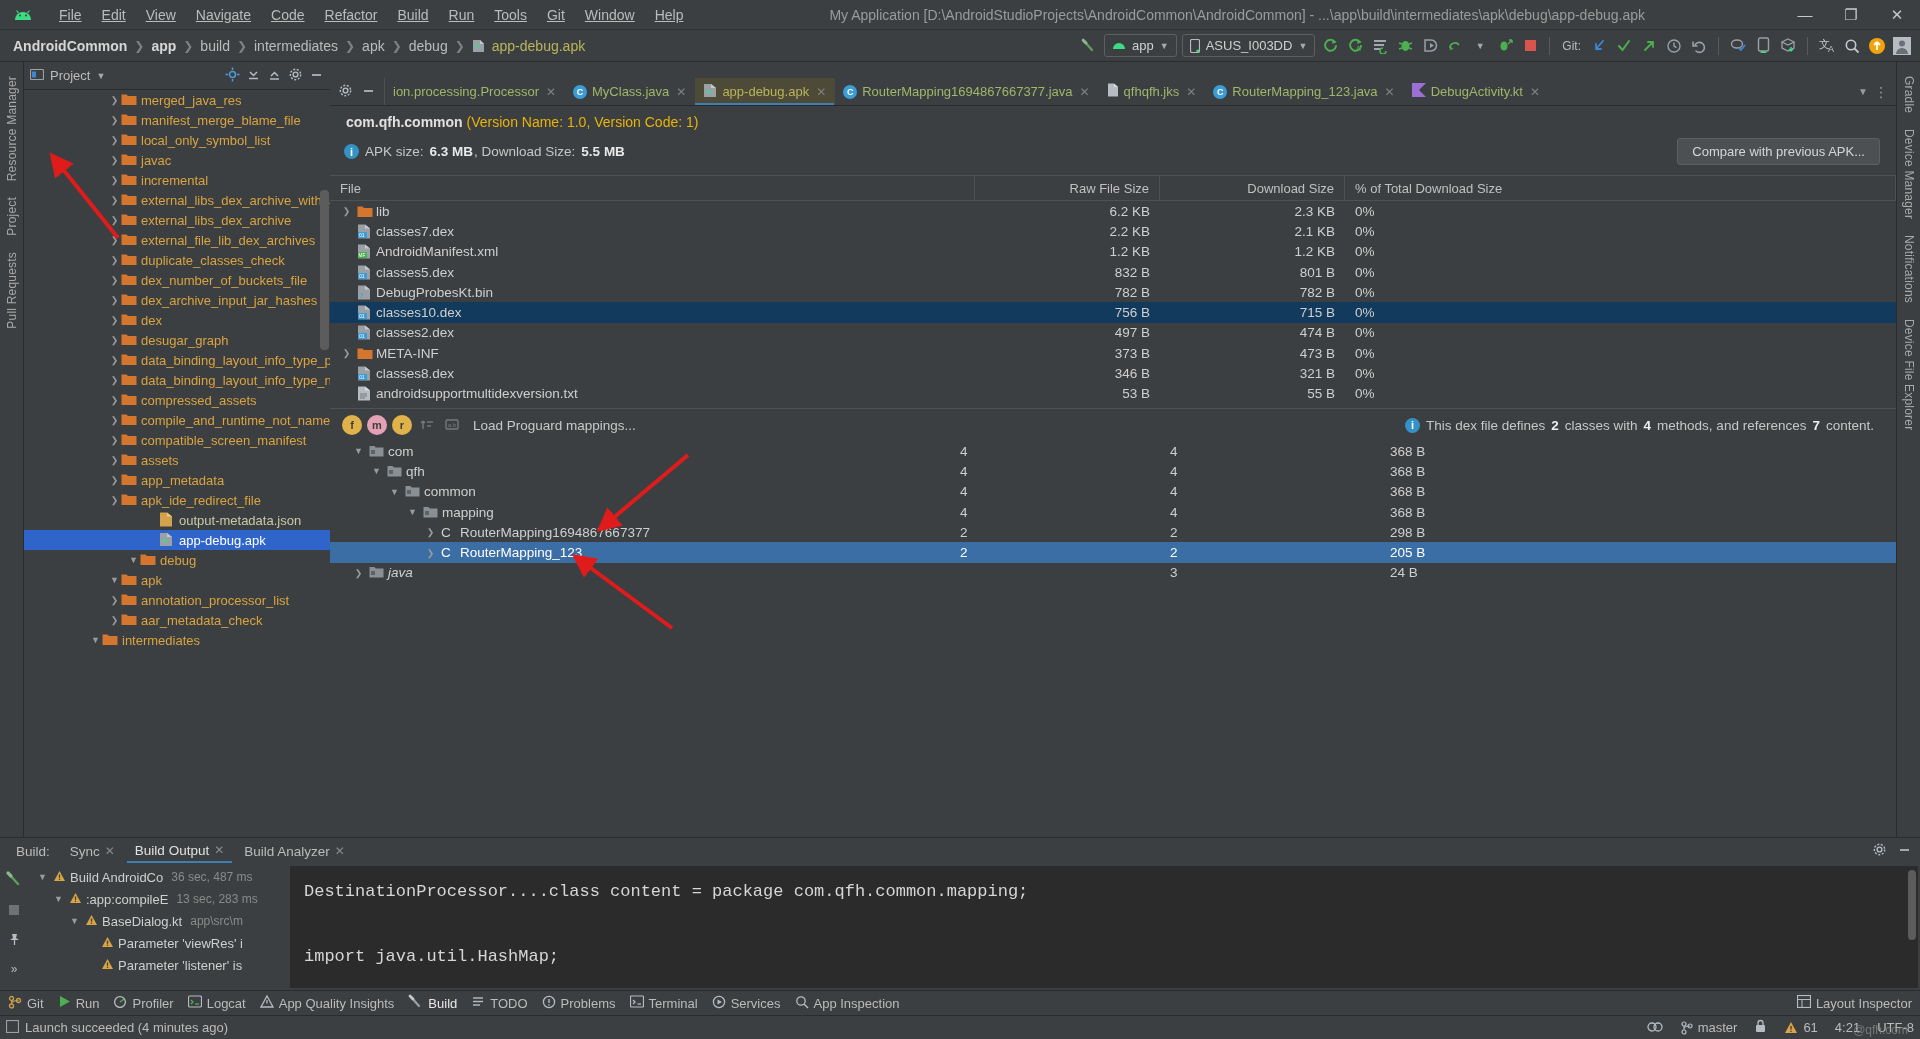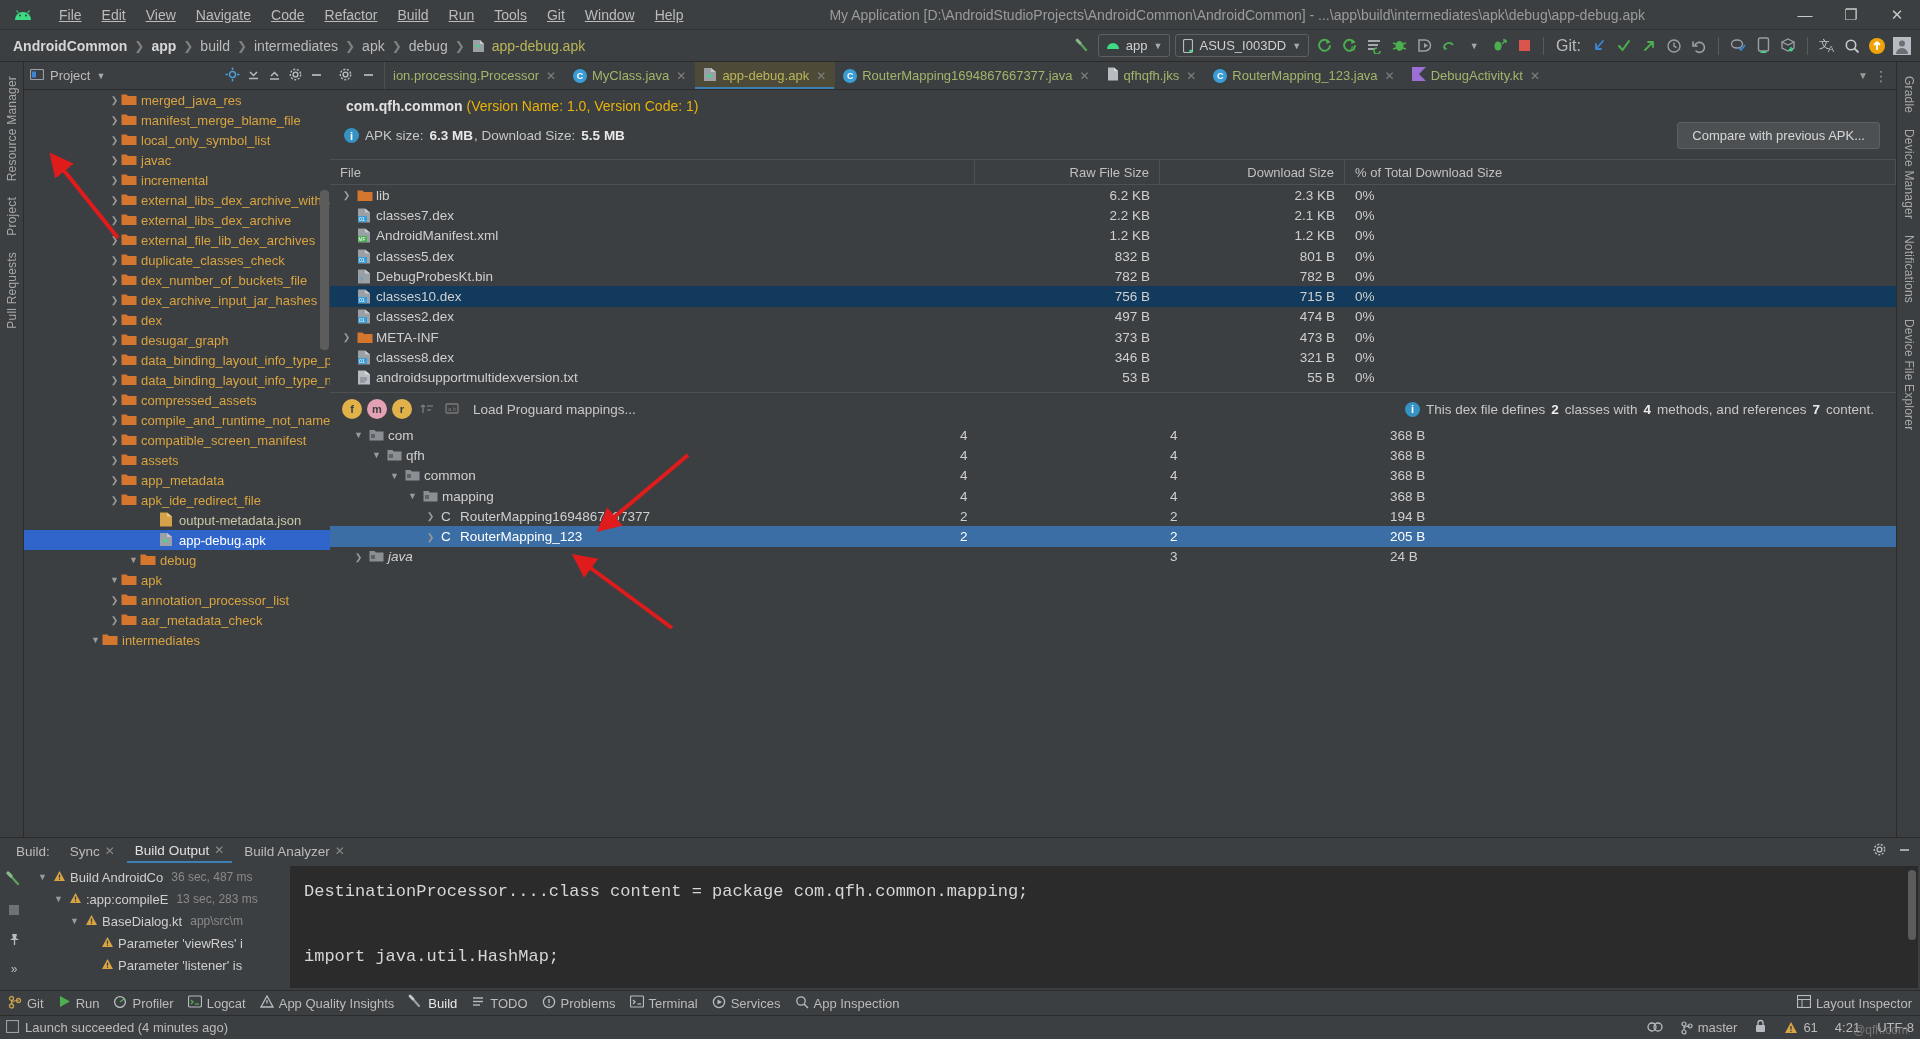--- a/index.html
+++ b/index.html
@@ -38,21 +38,21 @@
   .crumb.bold { font-weight: bold; color: #d6d6d6; }
   .crumb.apk { color: #b9b55a; }
   .sep { color: #808080; padding: 0 4px; font-size: 12px; }
   .tb-right { margin-left: auto; display: flex; align-items: center; gap: 5px; padding-right: 8px; }
   .combo {
     height: 23px; border: 1px solid #5e6060; border-radius: 3px; display: flex; align-items: center;
     gap: 6px; padding: 0 7px; background: #3c3f41; color: #cfcfcf; font-size: 13px; white-space: nowrap;
   }
   .ticon { width: 20px; height: 22px; display: flex; align-items: center; justify-content: center; }
   .divline { width: 1px; height: 18px; background: #5a5a5a; margin: 0 4px; }
-  .gitlabel { color: #bbbbbb; font-size: 16px; padding: 0 3px; }
+  .gitlabel { color: #bbbbbb; font-size: 12px; padding: 0 3px; }
 
   
   .main { flex: 1; display: flex; min-height: 0; }
 
   
   .leftstrip, .rightstrip {
     width: 24px; background: #3c3f41; display: flex; flex-direction: column;
     align-items: center; flex: 0 0 24px; border-right: 1px solid #2b2b2b; padding-top: 6px;
   }
   .rightstrip { border-right: none; border-left: 1px solid #2b2b2b; }
@@ -76,21 +76,21 @@
   .lbl { color: #d9a441; }
   .lbl.file { color: #c9c9a9; }
   .folder-ic { width: 16px; height: 16px; flex: 0 0 16px; margin-right: 4px; position: relative; }
 
   .vscroll-proj { position: absolute; right: 1px; top: 0; width: 9px; background: transparent; }
   .vscroll-proj .thumb { position: absolute; width: 9px; background: #5c5c5c; border-radius: 4px; }
 
   
   .editor { flex: 1; display: flex; flex-direction: column; min-width: 0; background: #3c3f41; }
   .tabsrow { height: 28px; display: flex; align-items: stretch; background: #3c3f41;
-             border-bottom: 1px solid #2b2b2b; overflow: hidden; }
+             border-bottom: 1px solid #2b2b2b; overflow: hidden; margin-top: 16px; }
   .tab { display: flex; align-items: center; gap: 5px; padding: 0 8px; font-size: 13px;
          color: #a2b56a; white-space: nowrap; border-right: 1px solid transparent; position: relative; }
   .tab.active { background: #4e4a38; color: #b9b55a; }
   .tab.active::after { content: ""; position: absolute; left: 0; right: 0; bottom: 0; height: 2px; background: #3d7fb3; }
   .tab .x { color: #808080; font-size: 12px; margin-left: 2px; }
   .tab .cic { width: 14px; height: 14px; border-radius: 50%; background: #3b9dd4; color: #fff;
               font-size: 9px; display: flex; align-items: center; justify-content: center; font-weight: bold; }
   .tabs-right { margin-left: auto; display: flex; align-items: center; gap: 6px; padding: 0 8px; color: #9a9a9a; }
 
   
@@ -979,21 +979,21 @@
               </div>
               <div class="row">
                 <div class="td name" style="width:620px;">
                   <span style="width:80px;flex:0 0 80px;"></span>
                   <span class="arrow">❯</span>
                   <span class="filetree-ic"><span class="cic">C</span></span>
                   <span style="">RouterMapping1694867667377</span>
                 </div>
                 <div class="td" style="width:210px;">2</div>
                 <div class="td" style="width:220px;">2</div>
-                <div class="td" style="flex:1;">194 B</div>
+                <div class="td" style="flex:1;">298 B</div>
               </div>
               <div class="row selblue">
                 <div class="td name" style="width:620px;">
                   <span style="width:80px;flex:0 0 80px;"></span>
                   <span class="arrow">❯</span>
                   <span class="filetree-ic"><span class="cic">C</span></span>
                   <span style="">RouterMapping_123</span>
                 </div>
                 <div class="td" style="width:210px;">2</div>
                 <div class="td" style="width:220px;">2</div>

